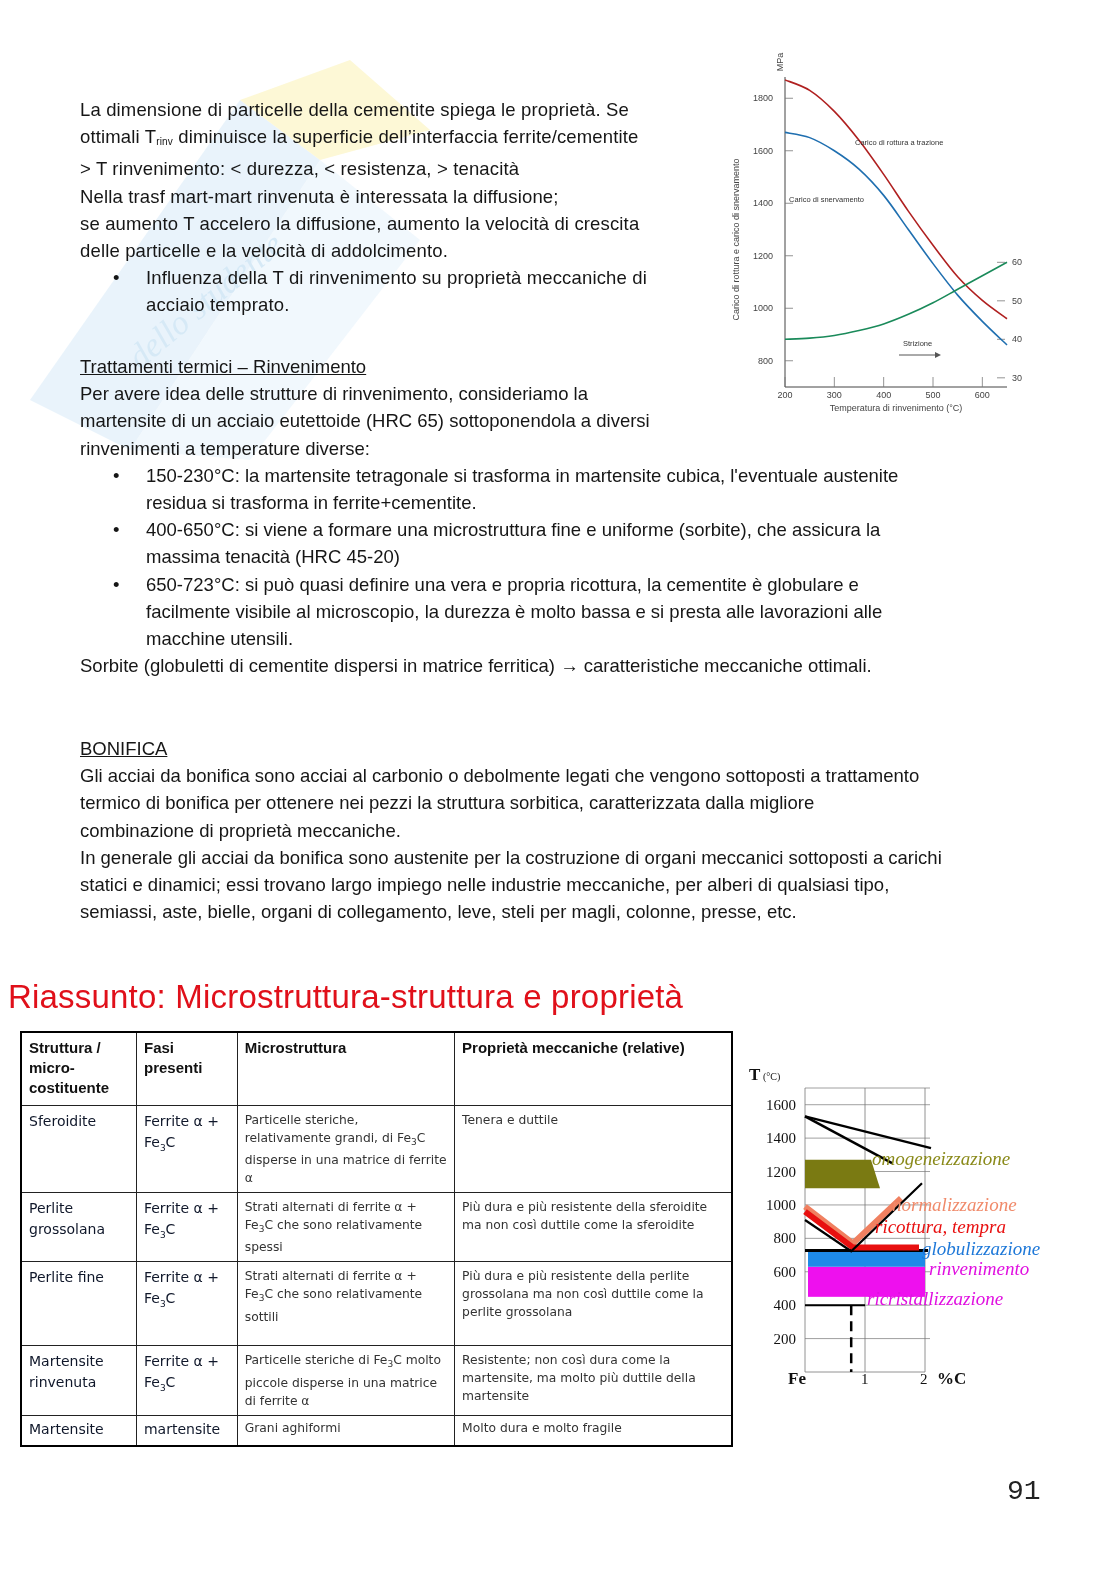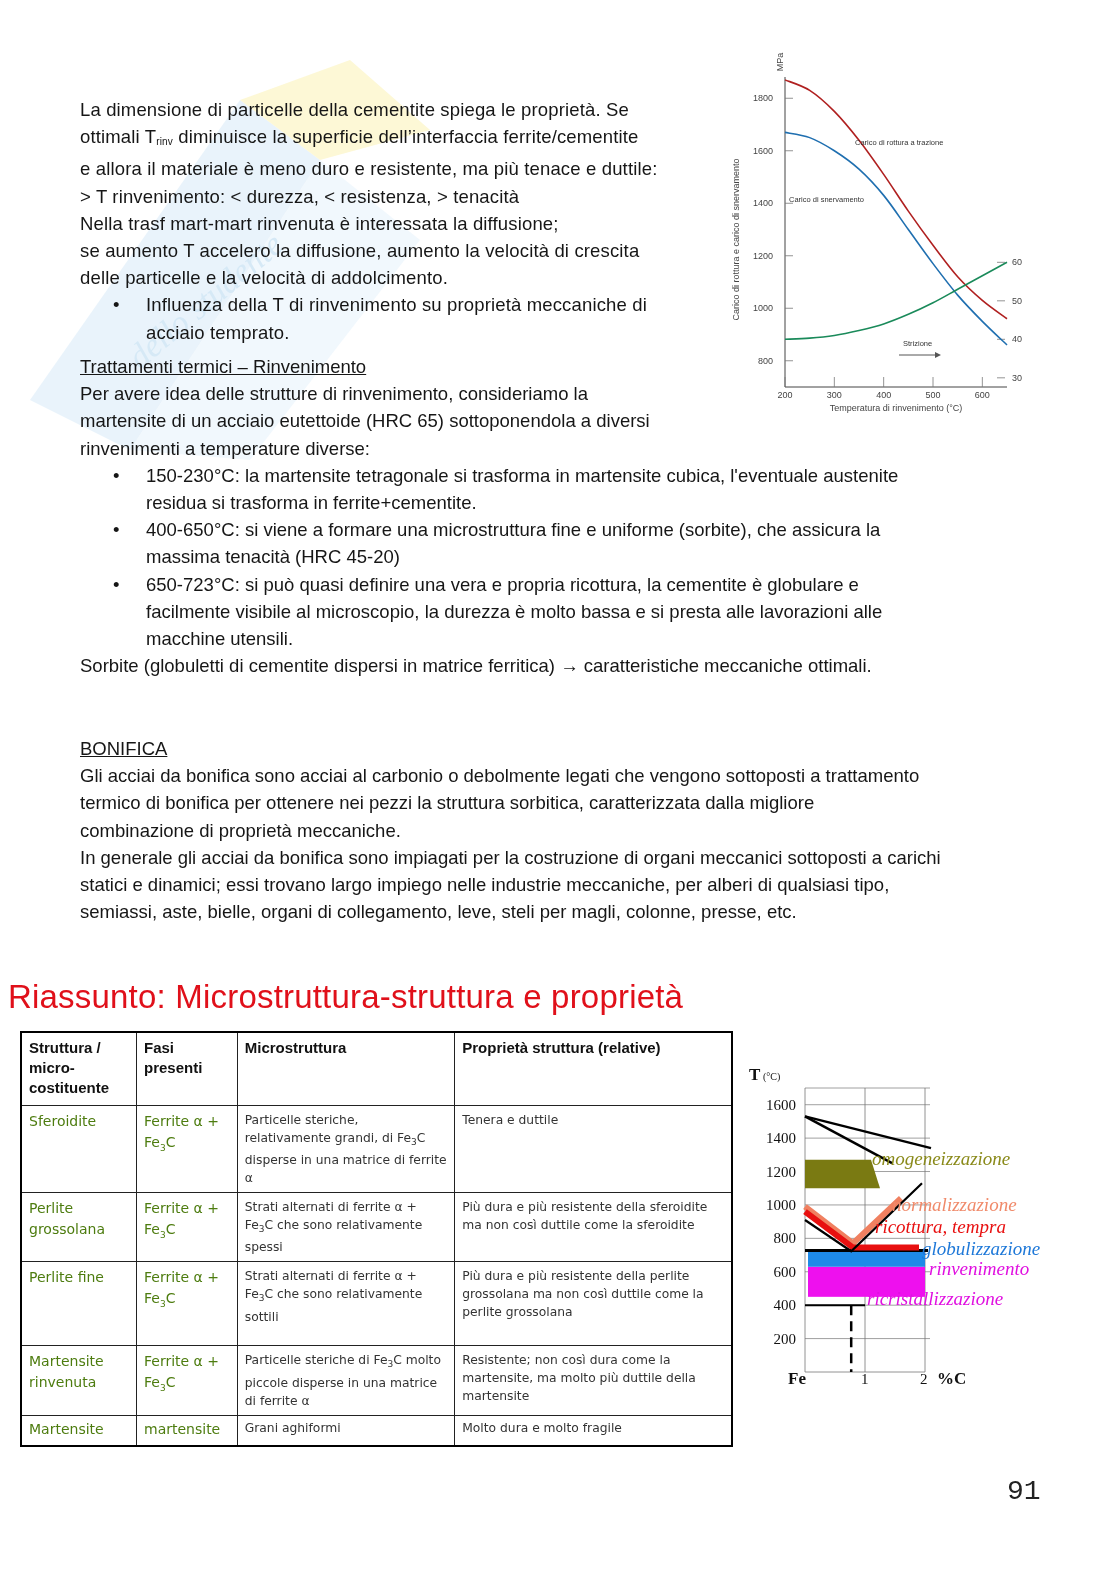--- a/index.html
+++ b/index.html
@@ -26,21 +26,21 @@
   .chart1 { position: absolute; left: 722px; top: 42px; width: 320px; height: 380px; }
 
   
   .riassunto-title { position: absolute; left: 8px; top: 978px; font-family: "Liberation Sans", sans-serif; font-size: 33px; color: #e0101a; white-space: nowrap; letter-spacing: 0.2px; }
 
   
   .summary-table { position: absolute; left: 20px; top: 1031px; width: 713px; border-collapse: collapse; border: 2.5px solid #000; font-size: 13.5px; }
   .summary-table th, .summary-table td { border: 1.3px solid #222; vertical-align: top; padding: 5px 7px; text-align: left; }
   .summary-table th { font-family: "Liberation Sans", sans-serif; font-weight: bold; font-size: 15px; line-height: 20px; color: #111; height: 73px; }
   .summary-table td { font-family: "DejaVu Sans", sans-serif; font-size: 12.3px; line-height: 18px; color: #333; }
-  .summary-table td.red { color: #4d7c0f; font-size: 14px; line-height: 21px; }
+  .summary-table td.red { color: #0f172a; font-size: 14px; line-height: 21px; }
   .summary-table tr.r1 td { height: 84px; }
   .summary-table tr.r2 td { height: 61px; }
   .summary-table tr.r3 td { height: 84px; }
   .summary-table tr.r4 td { height: 62px; }
   .summary-table tr.r5 td { height: 28px; padding-top: 3px; }
   .c1 { width: 116px; } .c2 { width: 101px; } .c3 { width: 220px; } .c4 { width: 282px; }
 
   
   .chart2 { position: absolute; left: 742px; top: 1058px; width: 330px; height: 340px; }
 
@@ -52,21 +52,20 @@
 <svg class="watermark" viewBox="0 0 460 420">
   <polygon points="10,360 220,60 300,120 110,410" fill="#e2eff9" opacity="0.75"></polygon>
   <polygon points="220,60 330,20 410,90 300,120" fill="#fdf6cc" opacity="0.8"></polygon>
   <polygon points="110,410 300,120 400,200 230,420" fill="#e8f3fb" opacity="0.6"></polygon>
   <text x="120" y="330" transform="rotate(-40 120 330)" font-family="Liberation Serif, serif" font-style="italic" font-size="34" fill="#d6e9f6">dello studente</text>
 </svg>
 
 <div class="textblock top-text">
   <p>La dimensione di particelle della cementite spiega le proprietà. Se</p>
   <p><span>ottimali T</span><sub class="small">rinv</sub> <span>diminuisce la superficie dell’interfaccia ferrite/cementite</span></p>
-  <p>e allora il materiale è meno duro e resistente, ma più tenace e duttile:</p>
   <p>&gt; T rinvenimento: &lt; durezza, &lt; resistenza, &gt; tenacità</p>
   <p>Nella trasf mart-mart rinvenuta è interessata la diffusione;</p>
   <p>se aumento T accelero la diffusione, aumento la velocità di crescita</p>
   <p>delle particelle e la velocità di addolcimento.</p>
   <div class="bullet">
     <p>Influenza della T di rinvenimento su proprietà meccaniche di</p>
     <p>acciaio temprato.</p>
   </div>
 </div>
 
@@ -135,34 +134,34 @@
     <p>macchine utensili.</p>
   </div>
   <p>Sorbite (globuletti di cementite dispersi in matrice ferritica) → caratteristiche meccaniche ottimali.</p>
 </div>
 
 <div class="textblock bonifica">
   <p class="underline">BONIFICA</p>
   <p>Gli acciai da bonifica sono acciai al carbonio o debolmente legati che vengono sottoposti a trattamento</p>
   <p>termico di bonifica per ottenere nei pezzi la struttura sorbitica, caratterizzata dalla migliore</p>
   <p>combinazione di proprietà meccaniche.</p>
-  <p>In generale gli acciai da bonifica sono impiagati per la costruzione di organi meccanici sottoposti a carichi</p>
+  <p>In generale gli acciai da bonifica sono austenite per la costruzione di organi meccanici sottoposti a carichi</p>
   <p>statici e dinamici; essi trovano largo impiego nelle industrie meccaniche, per alberi di qualsiasi tipo,</p>
   <p>semiassi, aste, bielle, organi di collegamento, leve, steli per magli, colonne, presse, etc.</p>
 </div>
 
 <div class="riassunto-title">Riassunto: Microstruttura-struttura e proprietà</div>
 
 <table class="summary-table" id="summary-table">
   <thead>
     <tr>
       <th class="c1">Struttura /<br>micro-<br>costituente</th>
       <th class="c2">Fasi<br>presenti</th>
       <th class="c3">Microstruttura</th>
-      <th class="c4">Proprietà struttura (relative)</th>
+      <th class="c4">Proprietà meccaniche (relative)</th>
     </tr>
   </thead>
   <tbody id="summary-body">
       <tr class="r1">
         <td class="red">Sferoidite</td>
         <td class="red">Ferrite α + Fe<sub style="font-size: 9px;">3</sub>C</td>
         <td>Particelle steriche, relativamente grandi, di Fe<sub style="font-size: 9px;">3</sub>C disperse in una matrice di ferrite α</td>
         <td>Tenera e duttile</td>
       </tr>
       <tr class="r2">

